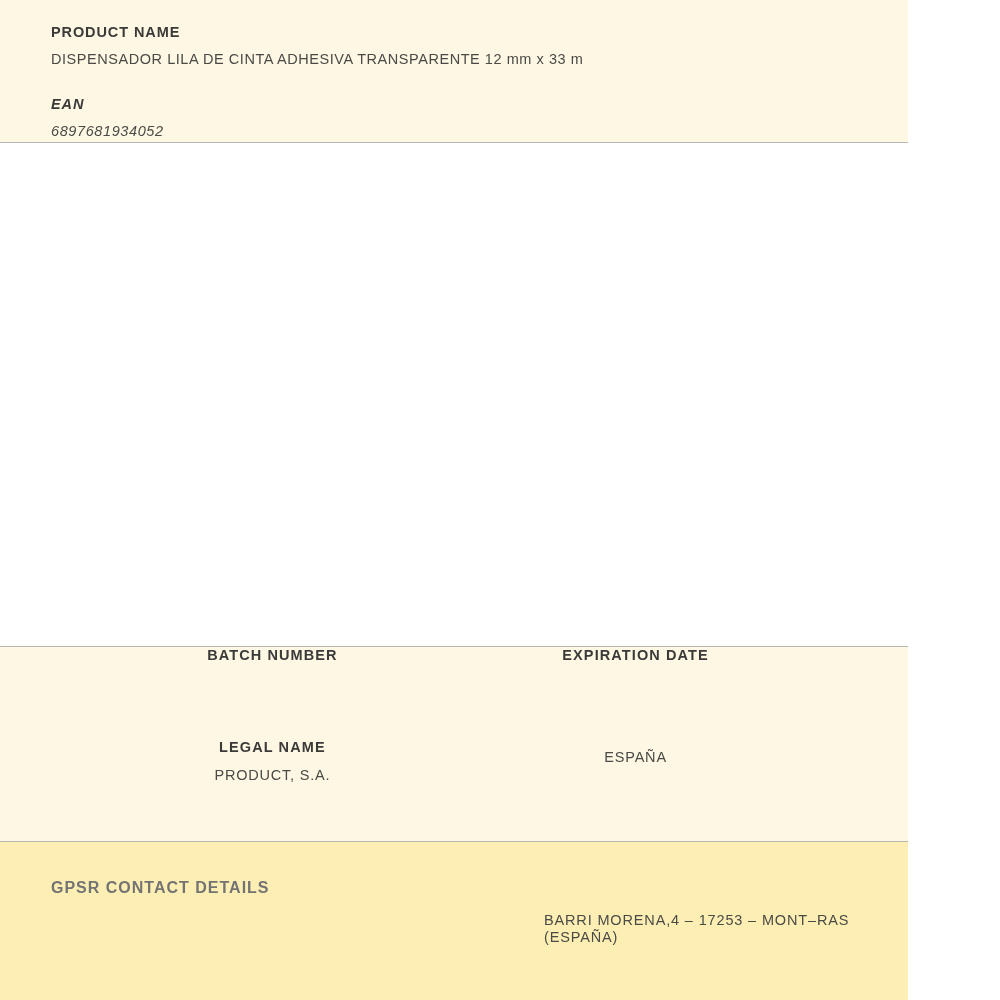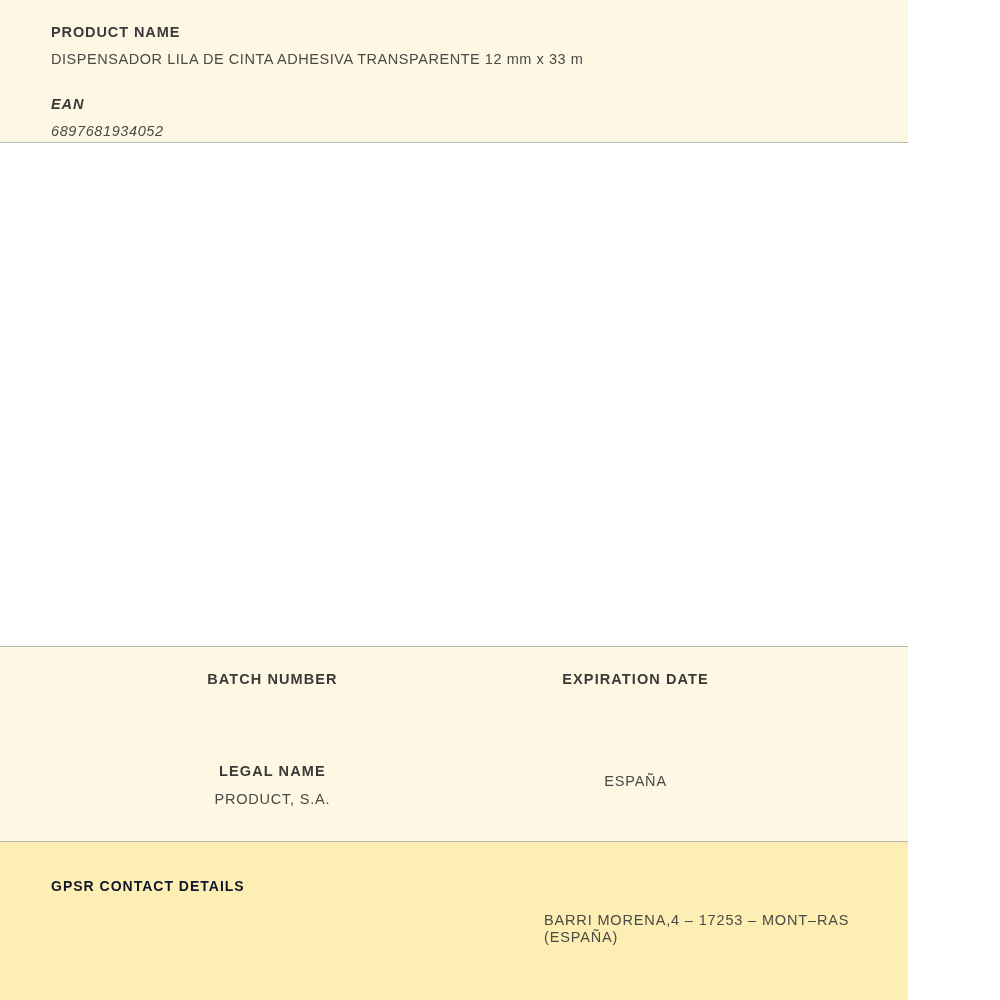--- a/index.html
+++ b/index.html
@@ -63,21 +63,20 @@
     border-bottom: 1px solid #b9b8b0;
     position: relative;
   }
 
   
   .mid-block {
     background: #fef7e4;
     border-bottom: 1px solid #b9b8b0;
     height: 195px;
     box-sizing: border-box;
-    padding-top: 24px;
   }
   .row {
     display: flex;
     width: 100%;
   }
   .cell {
     flex: 0 0 40%;
     text-align: center;
   }
   .cell.col-1 { margin-left: 10%; }
@@ -103,25 +102,25 @@
   
   .footer-block {
     background: #fdefb4;
     height: 158px;
     box-sizing: border-box;
     padding-top: 36px;
     position: relative;
   }
   .footer-label {
     padding-left: 51px;
-    font-size: 14px;
+    font-size: 16px;
     font-weight: bold;
     letter-spacing: 1.0px;
     text-transform: uppercase;
-    color: #0f172a;
+    color: #737373;
     line-height: 1.2;
   }
   .footer-address {
     position: absolute;
     left: 544px;
     top: 70px;
     font-size: 14.5px;
     letter-spacing: 0.85px;
     color: #4a4a46;
     line-height: 1.2;

